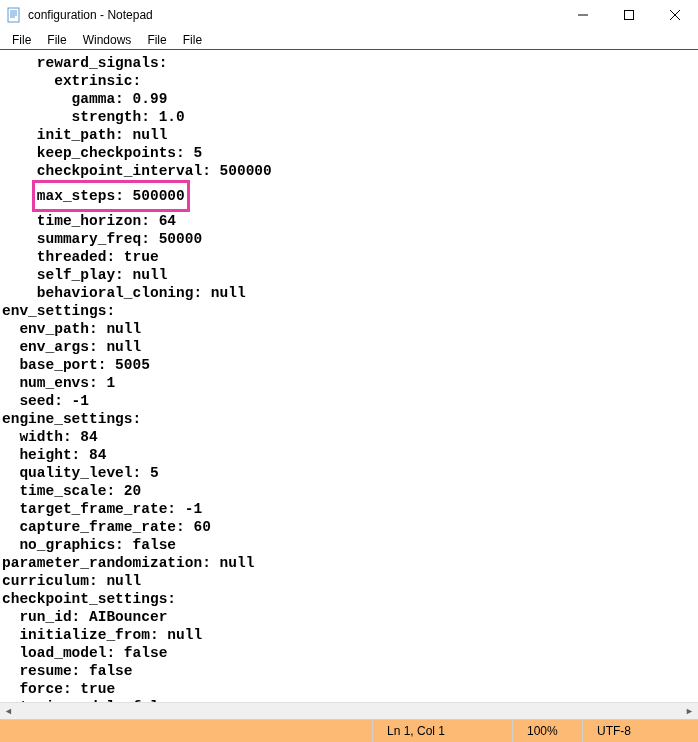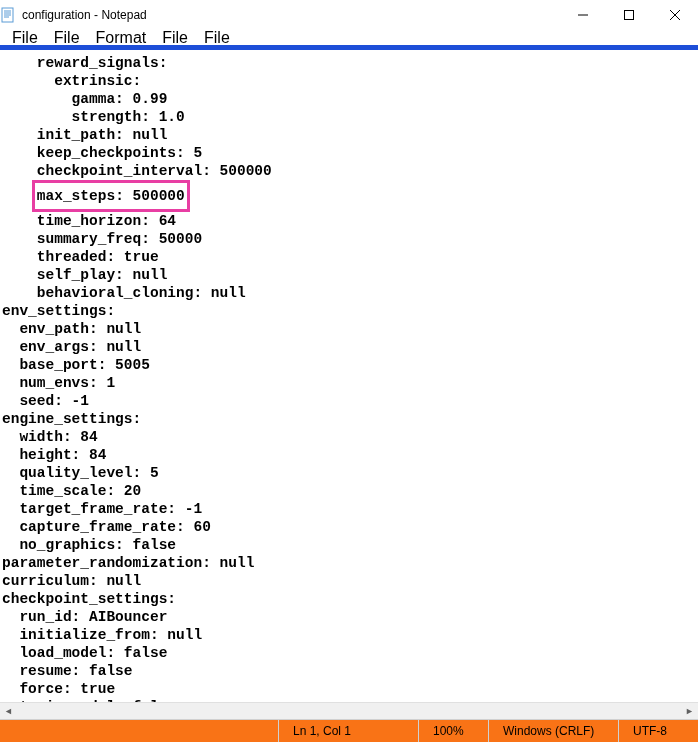--- a/index.html
+++ b/index.html
@@ -10,21 +10,21 @@
       width: 698px;
       height: 742px;
       overflow: hidden;
       display: flex;
       flex-direction: column;
     }
     .titlebar {
       height: 30px;
       display: flex;
       align-items: center;
-      padding-left: 0;
+      padding-left: 6px;
       background: #fff;
       border-bottom: 0;
     }
     .title-icon {
       width: 16px;
       height: 16px;
       margin-right: 6px;
       display: inline-flex;
       align-items: center;
       justify-content: center;
@@ -44,22 +44,22 @@
       display: flex;
       align-items: center;
       justify-content: center;
       cursor: pointer;
     }
     .menubar {
       height: 20px;
       display: flex;
       align-items: center;
       padding-left: 4px;
-      font-size: 16px;
-      border-bottom: 5px solid #1d4ed8;
+      font-size: 12px;
+      border-bottom: 1px solid #1d4ed8;
     }
     .menu-item {
       padding: 2px 8px;
       cursor: pointer;
     }
     .editor {
       flex: 1;
       overflow: hidden;
       font-family: Consolas, "Courier New", monospace;
       font-size: 14.5px;
@@ -89,39 +89,39 @@
       height: 17px;
       display: flex;
       align-items: center;
       justify-content: center;
       color: #606060;
       font-size: 9px;
       cursor: pointer;
     }
     .statusbar {
       height: 23px;
-      background: #f97316;
+      background: #fdba74;
       border-top: 1px solid #d0d0d0;
       display: flex;
       align-items: flex-end;
       font-size: 12px;
       color: #000;
     }
     .status-cell {
       border-left: 1px solid #d0d0d0;
       padding: 0 14px;
       height: 100%;
       display: flex;
       align-items: center;
     }
     .status-cell.first { border-left: none; flex: 1; }
     .status-cell.pos { width: 140px; }
     .status-cell.zoom { width: 70px; }
     .status-cell.eol { width: 130px; }
-    .status-cell.enc { width: 80px; }
+    .status-cell.enc { width: 116px; }
   </style>
 </head>
 <body>
 
 <div class="titlebar">
   <span class="title-icon">
     <svg width="16" height="16" viewBox="0 0 16 16">
       <rect x="2" y="1" width="11" height="14" fill="#fff" stroke="#5a9bd5" stroke-width="1"></rect>
       <line x1="4" y1="4" x2="11" y2="4" stroke="#5a9bd5" stroke-width="1"></line>
       <line x1="4" y1="6" x2="11" y2="6" stroke="#5a9bd5" stroke-width="1"></line>
@@ -146,31 +146,30 @@
           <line x1="0" y1="0" x2="10" y2="10" stroke="#000" stroke-width="1"></line>
           <line x1="10" y1="0" x2="0" y2="10" stroke="#000" stroke-width="1"></line>
         </svg>
     </div>
   </div>
 </div>
 
 <div class="menubar">
   <span class="menu-item">File</span>
   <span class="menu-item">File</span>
-  <span class="menu-item">Format</span>
+  <span class="menu-item">Windows</span>
   <span class="menu-item">File</span>
   <span class="menu-item">File</span>
 </div>
 
 <div class="editor" id="editor"><span class="editor-line">    reward_signals:</span><span class="editor-line">      extrinsic:</span><span class="editor-line">        gamma: 0.99</span><span class="editor-line">        strength: 1.0</span><span class="editor-line">    init_path: null</span><span class="editor-line">    keep_checkpoints: 5</span><span class="editor-line">    checkpoint_interval: 500000</span><span class="editor-line">    <span class="highlight">max_steps: 500000</span></span><span class="editor-line">    time_horizon: 64</span><span class="editor-line">    summary_freq: 50000</span><span class="editor-line">    threaded: true</span><span class="editor-line">    self_play: null</span><span class="editor-line">    behavioral_cloning: null</span><span class="editor-line">env_settings:</span><span class="editor-line">  env_path: null</span><span class="editor-line">  env_args: null</span><span class="editor-line">  base_port: 5005</span><span class="editor-line">  num_envs: 1</span><span class="editor-line">  seed: -1</span><span class="editor-line">engine_settings:</span><span class="editor-line">  width: 84</span><span class="editor-line">  height: 84</span><span class="editor-line">  quality_level: 5</span><span class="editor-line">  time_scale: 20</span><span class="editor-line">  target_frame_rate: -1</span><span class="editor-line">  capture_frame_rate: 60</span><span class="editor-line">  no_graphics: false</span><span class="editor-line">parameter_randomization: null</span><span class="editor-line">curriculum: null</span><span class="editor-line">checkpoint_settings:</span><span class="editor-line">  run_id: AIBouncer</span><span class="editor-line">  initialize_from: null</span><span class="editor-line">  load_model: false</span><span class="editor-line">  resume: false</span><span class="editor-line">  force: true</span><span class="editor-line">  train_model: false</span></div>
 
 <div class="scrollbar-h">
   <span class="scroll-arrow">◄</span>
   <span class="scroll-arrow">►</span>
 </div>
 
 <div class="statusbar">
   <div class="status-cell first"></div>
   <div class="status-cell pos">Ln 1, Col 1</div>
   <div class="status-cell zoom">100%</div>
-  <div class="status-cell eol">Windows (CRLF)</div>
   <div class="status-cell enc">UTF-8</div>
 </div>
 
 </body></html>

